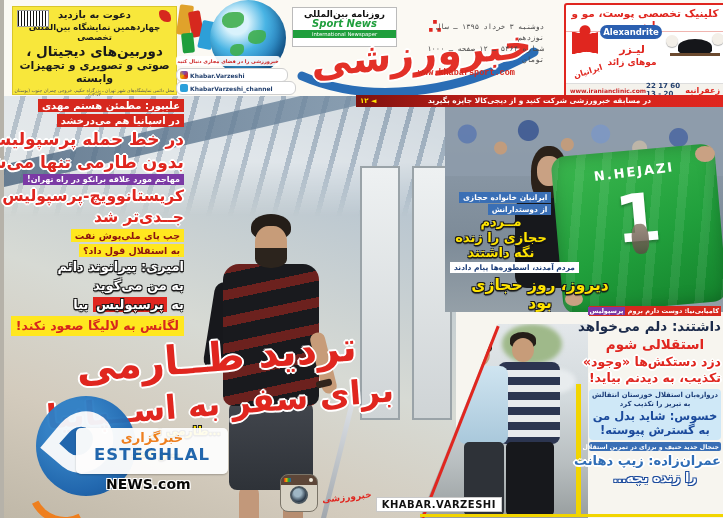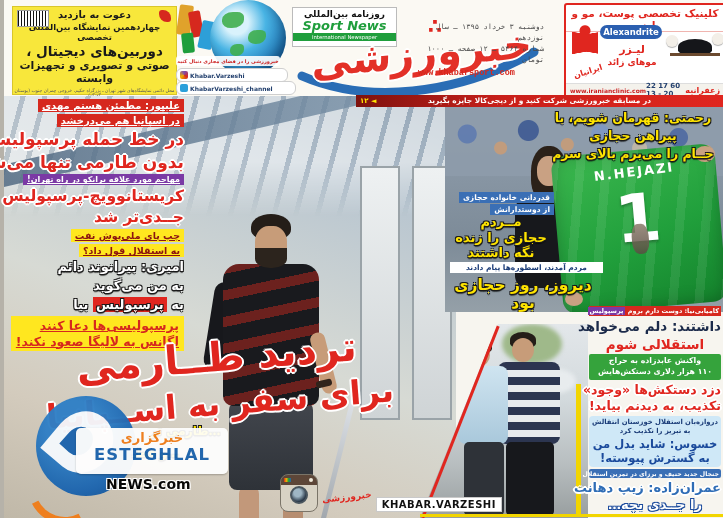--- a/index.html
+++ b/index.html
@@ -3,21 +3,21 @@
 <meta charset="utf-8">
 <style>
   html,body{margin:0;padding:0;background:#8f8c84;}
   .page{position:relative;width:723px;height:518px;background:#b6b2a9;overflow:hidden;
         font-family:"DejaVu Sans","Liberation Sans",sans-serif;}
   .sheet{position:absolute;left:4px;top:0;width:719px;height:518px;background:#f7f5ef;}
   .abs{position:absolute;}
   .rtl{direction:rtl;}
   .ltr{direction:ltr;unicode-bidi:embed;}
   .nw{white-space:nowrap;}
-  .fit{width:fit-content;text-decoration:underline;}
+  .fit{width:fit-content;}
   
   .ow{text-shadow:-1px -1px 0 #fff,1px -1px 0 #fff,-1px 1px 0 #fff,1px 1px 0 #fff,-2px 0 0 #fff,2px 0 0 #fff,0 -2px 0 #fff,0 2px 0 #fff;}
   .ob{text-shadow:-1px -1px 0 #1a1a1a,1px -1px 0 #1a1a1a,-1px 1px 0 #1a1a1a,1px 1px 0 #1a1a1a,0 2px 1px rgba(0,0,0,.6);}
   .obl{text-shadow:-1px -1px 0 #1b4a9c,1px -1px 0 #1b4a9c,-1px 1px 0 #1b4a9c,1px 1px 0 #1b4a9c;}
 
   
   .masthead{left:4px;top:0;width:719px;height:96px;background:#fbf9f3;}
   .expo{left:8px;top:6px;width:163px;height:87px;background:#f8e73b;border:1px solid #d9c62a;
         text-align:center;color:#1a1a1a;}
   .expo .barcode{position:absolute;left:4px;top:3px;width:30px;height:15px;background:
@@ -42,21 +42,21 @@
   .pill{height:12px;background:#fff;border:1px solid #cfcfcf;border-radius:6px;display:flex;align-items:center;
         gap:2px;padding:0 3px;font-size:6px;font-weight:bold;color:#23406e;z-index:4;}
   .pill .ico{width:8px;height:8px;border-radius:2px;flex:0 0 auto;}
   .ico-insta{background:conic-gradient(#7a4fb5,#d6281e,#f2b100,#7a4fb5);}
   .ico-tg{background:#2ca0da;border-radius:50%;}
   .pill1{left:172px;top:68px;width:104px;}
   .pill2{left:172px;top:81px;width:112px;}
 
   .brandbox{left:288px;top:7px;width:103px;height:38px;border:1px solid #bbb;background:#fff;text-align:center;z-index:3;}
   .brand-fa{font-size:9px;font-weight:bold;color:#111;padding-top:1px;}
-  .brand-en{font-size:13px;font-weight:bold;font-style:italic;color:#1f9e3c;line-height:1.05;}
+  .brand-en{font-size:10px;font-weight:bold;font-style:italic;color:#1f9e3c;line-height:1.05;}
   .brand-sub{background:#1f9e3c;color:#fff;font-size:5.3px;line-height:8px;}
 
   .logo-dots{left:424px;top:14px;font-size:20px;font-weight:bold;color:#e0261f;z-index:3;}
   .logo-swoosh{left:292px;top:32px;z-index:2;}
   .logo-text{left:290px;top:30px;width:256px;text-align:center;font-size:40px;font-weight:bold;color:#e33028;
              transform:rotate(-5deg) skewX(-6deg);z-index:3;letter-spacing:-2px;}
 
   .dateline{left:414px;top:22px;width:126px;font-size:7.2px;color:#4a4a4a;line-height:1.55;z-index:3;font-family:Liberation Mono, monospace;}
   .dateline .site{color:#d6281e;font-weight:bold;font-size:8.5px;}
 
@@ -199,22 +199,22 @@
   .jersey-face{position:absolute;left:74px;top:74px;width:17px;height:30px;border-radius:40%;
     background:linear-gradient(#8a7a6a,#5a4c42);opacity:.85;}
   .hand{position:absolute;background:#c9a183;border-radius:50%;}
   .rahmati{position:absolute;right:4px;top:3px;width:172px;text-align:center;color:#ffe400;font-size:12.5px;
     font-weight:bold;line-height:1.45;direction:rtl;}
   .family{position:absolute;left:14px;top:86px;direction:rtl;}
   .family div{background:#3a6fb5;color:#fff;font-size:7.5px;font-weight:bold;padding:1px 4px;width:fit-content;margin-bottom:1px;}
   .people{position:absolute;left:10px;top:108px;width:92px;text-align:center;color:#ffe400;font-size:13px;
     font-weight:bold;line-height:1.2;direction:rtl;}
   .legends{position:absolute;left:5px;top:156px;background:#fff;color:#1b3c78;font-size:7.5px;font-weight:bold;
-    padding:1px 16px;direction:rtl;}
-  .yesterday{position:absolute;left:3px;top:170px;width:150px;color:#ffe400;font-size:15.5px;font-weight:bold;
+    padding:1px 4px;direction:rtl;}
+  .yesterday{position:absolute;left:20px;top:170px;width:150px;color:#ffe400;font-size:15.5px;font-weight:bold;
     text-align:center;direction:rtl;}
 
   
   .col-right{left:589px;top:306px;width:132px;height:248px;direction:rtl;text-align:center;z-index:5;
     display:flex;flex-direction:column;gap:2px;}
   .kam{background:#d6281e;color:#fff;font-size:6.5px;font-weight:bold;padding:1px 2px;white-space:nowrap;}
   .kam .hlp{background:#7b3aa5;padding:0 2px;}
   .ghaf1{color:#1b2a4a;font-size:13.5px;font-weight:bold;}
   .ghaf2{color:#e0261f;font-size:13.5px;font-weight:bold;}
   .greenbox{background:#35a33c;color:#fff;font-size:7.8px;font-weight:bold;padding:2px 1px;line-height:1.4;border-radius:2px;}
@@ -339,26 +339,22 @@
     <div class="hj-face"></div>
     <div class="hj-body"></div>
     <div class="jersey">
       <div class="fold"></div>
       <div class="jersey-name ltr">N.HEJAZI</div>
       <div class="jersey-num">1</div>
       <div class="jersey-face"></div>
     </div>
     <span class="hand" style="left:250px;top:40px;width:20px;height:16px;"></span>
     <span class="hand" style="left:120px;top:186px;width:18px;height:14px;"></span>
-    <div class="rahmati ob">
-      <div>رحمتی: قهرمان شویم، با پیراهن حجازی</div>
-      <div>جــام را می‌برم بالای سرم</div>
-    </div>
     <div class="family">
-      <div>قدردانی خانواده حجازی</div>
+      <div>ایرانیان خانواده حجازی</div>
       <div>از دوستدارانش</div>
     </div>
     <div class="people ob">
       <div>مــردم</div>
       <div>حجازی را زنده</div>
       <div>نگه داشتند</div>
     </div>
     <div class="legends">مردم آمدند، اسطوره‌ها پیام دادند</div>
     <div class="yesterday ob">دیروز، روز حجازی بود</div>
   </div>
@@ -389,21 +385,20 @@
     <div class="strip-yellow fit nw">چپ پای ملی‌پوش نفت</div>
     <div class="strip-yellow fit nw">به استقلال قول داد؟</div>
     <div class="t-white ob nw">امیری: بیرانوند دائم</div>
     <div class="t-white ob nw">به من می‌گوید</div>
     <div class="t-white ob nw">
       <span>به</span>
       <span class="hl-red">پرسپولیس</span>
       <span>بیا</span>
     </div>
     <div class="box-yellow fit">
-      <div class="nw">پرسپولیسی‌ها دعا کنند</div>
       <div class="nw">لگانس به لالیگا صعود نکند!</div>
     </div>
   </div>
 
   <div class="frag ob" style="left:150px;top:424px;">…طارمی تر</div>
   <div class="frag ob" style="left:132px;top:446px;">…و قطـ</div>
   <div class="headline-main abs">
     <div class="hm1 ow nw">تردید طــارمی</div>
     <div class="hm2 ow nw">برای سفر به اســپانیا</div>
   </div>
@@ -428,33 +423,29 @@
     <div class="ig-name">KHABAR.VARZESHI</div>
   </div>
 
   <div class="col-right abs">
     <div class="kam">
       <span>کامیابی‌نیا: دوست دارم بروم</span>
       <span class="hlp">پرسپولیس</span>
     </div>
     <div class="ghaf1 nw">داشتند: دلم می‌خواهد</div>
     <div class="ghaf2 nw">استقلالی شوم</div>
-    <div class="greenbox">
-      <div class="nw">واکنش عابدزاده به حراج</div>
-      <div class="nw">۱۱۰ هزار دلاری دستکش‌هایش</div>
-    </div>
     <div class="gloves ow">
       <div class="nw">دزد دستکش‌ها «وجود»</div>
       <div class="nw">تکذیب، به دیدنم بیاید!</div>
     </div>
     <div class="bluebox">
       <div class="sm nw">دروازه‌بان استقلال خوزستان انتقالش</div>
       <div class="sm nw">به تبریز را تکذیب کرد</div>
       <div class="bg nw">خسوس: شاید بدل من</div>
       <div class="bg nw">به گسترش پیوسته!</div>
     </div>
     <div class="hanif">جنجال جدید حنیف و برزای در تمرین استقلال</div>
     <div class="omran1 ow nw">عمران‌زاده: زیپ دهانت</div>
-    <div class="omran2 obl nw">را جــدی بچه…</div>
+    <div class="omran2 obl nw">را زنده بچه…</div>
   </div>
 
   <div class="bottom-rule abs"></div>
 </div>
 
 </body></html>

